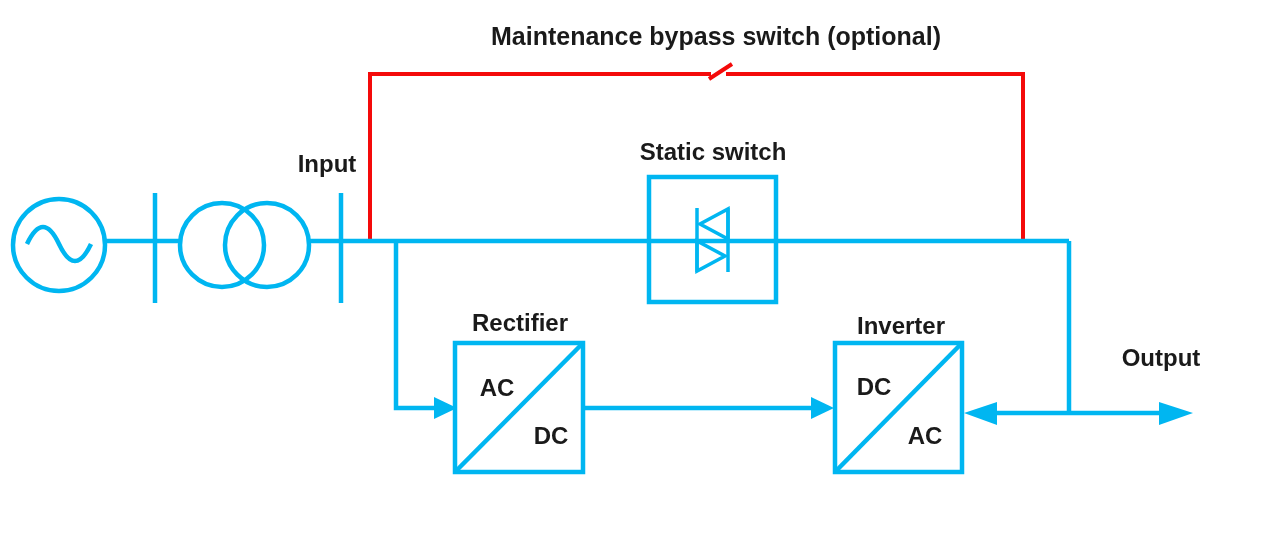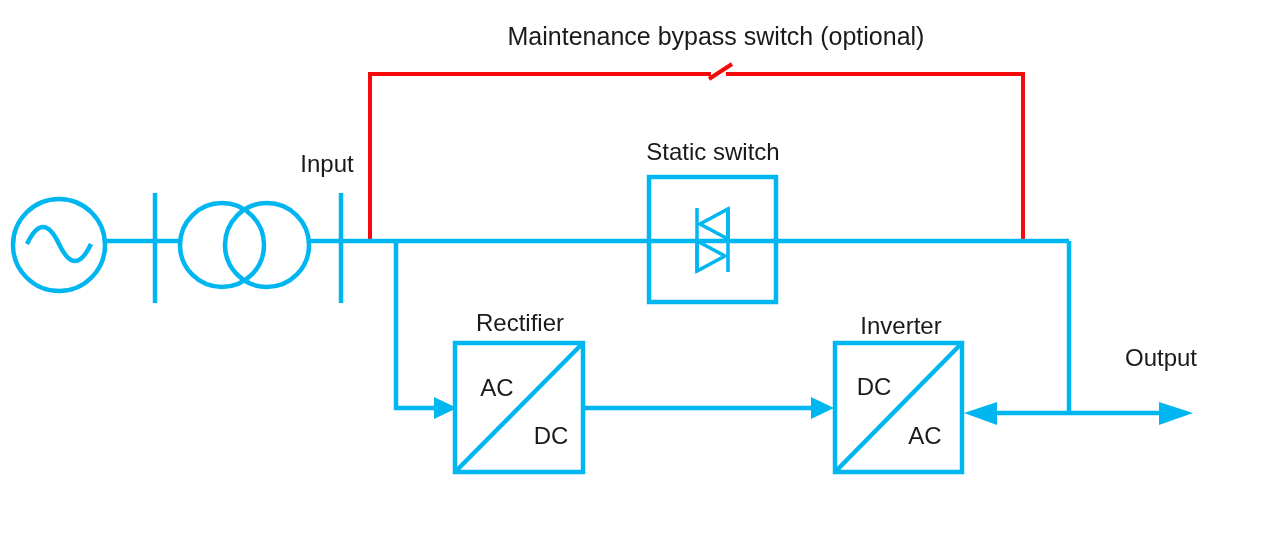--- a/index.html
+++ b/index.html
@@ -8,20 +8,21 @@
     background: #ffffff;
     width: 1287px;
     height: 544px;
     overflow: hidden;
   }
   .stage {
     position: relative;
     width: 1119px;
     height: 544px;
     background: #ffffff;
+    font-weight: bold;
   }
   svg text {
     font-family: "Liberation Sans", sans-serif;
     font-size: 24px;
   }
   svg text.title {
     font-size: 25px;
   }
 </style>
 </head>

